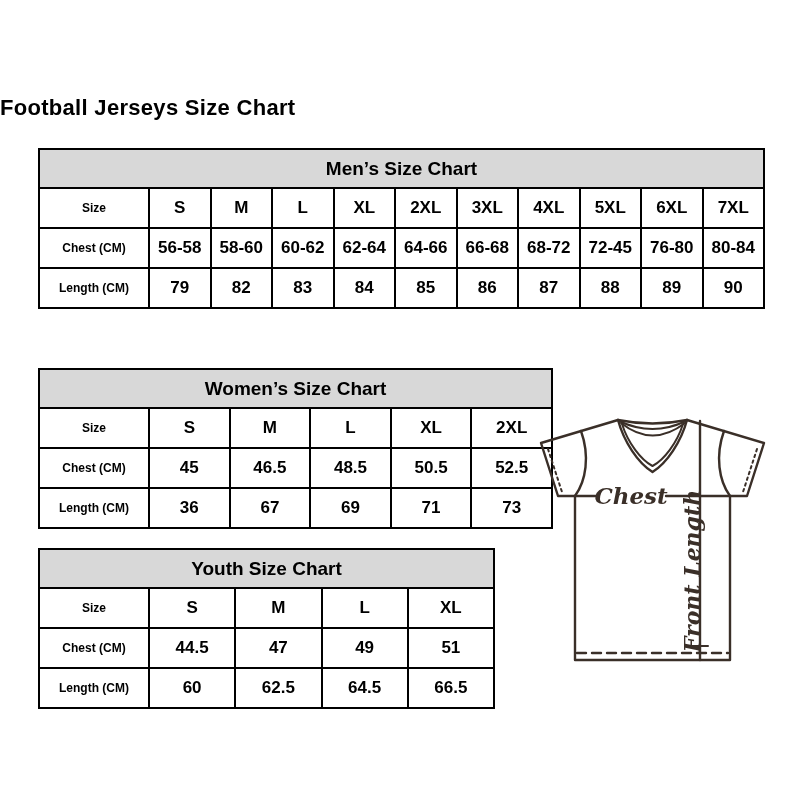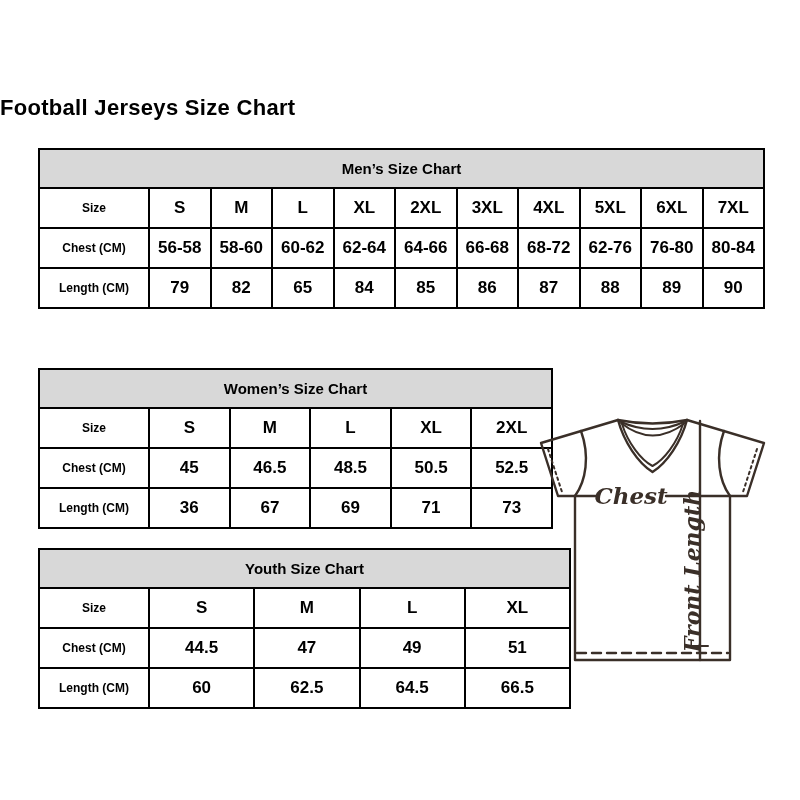--- a/index.html
+++ b/index.html
@@ -37,32 +37,32 @@
     text-align: center;
     vertical-align: middle;
     font-weight: bold;
     padding: 0;
     overflow: hidden;
     white-space: nowrap;
   }
   table.size-table th.tbl-title {
     height: 37px;
     background: #d8d8d8;
-    font-size: 15px;
+    font-size: 19px;
   }
   table.size-table td {
     height: 38px;
     font-size: 17px;
   }
   table.size-table td:first-child {
     font-size: 12px;
   }
   #mens-table   { left: 38px; top: 148px; width: 727px; }
   #womens-table { left: 38px; top: 368px; width: 515px; }
-  #youth-table  { left: 38px; top: 548px; width: 533px; padding-left: 32px; }
+  #youth-table  { left: 38px; top: 548px; width: 457px; padding-left: 32px; }
   .jersey-wrap {
     position: absolute;
     left: 520px;
     top: 410px;
     width: 268px;
     height: 262px;
   }
   .jersey-wrap svg { display: block; }
   .diagram-text {
     font-family: "DejaVu Serif", "Liberation Serif", serif;
@@ -111,29 +111,29 @@
       </tr>
       <tr>
         <td>Chest (CM)</td>
         <td>56-58</td>
         <td>58-60</td>
         <td>60-62</td>
         <td>62-64</td>
         <td>64-66</td>
         <td>66-68</td>
         <td>68-72</td>
-        <td>62-76</td>
+        <td>72-45</td>
         <td>76-80</td>
         <td>80-84</td>
       </tr>
       <tr>
         <td>Length (CM)</td>
         <td>79</td>
         <td>82</td>
-        <td>65</td>
+        <td>83</td>
         <td>84</td>
         <td>85</td>
         <td>86</td>
         <td>87</td>
         <td>88</td>
         <td>89</td>
         <td>90</td>
       </tr>
     </tbody>
 </table>

